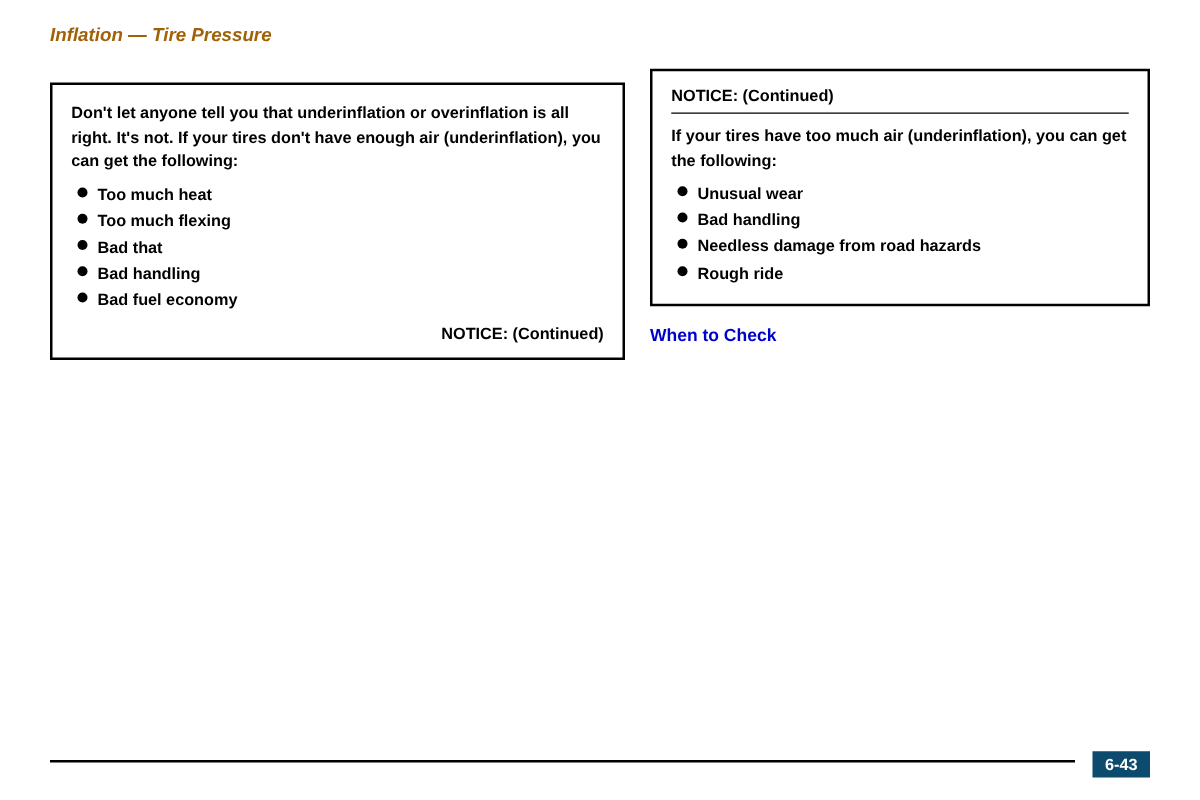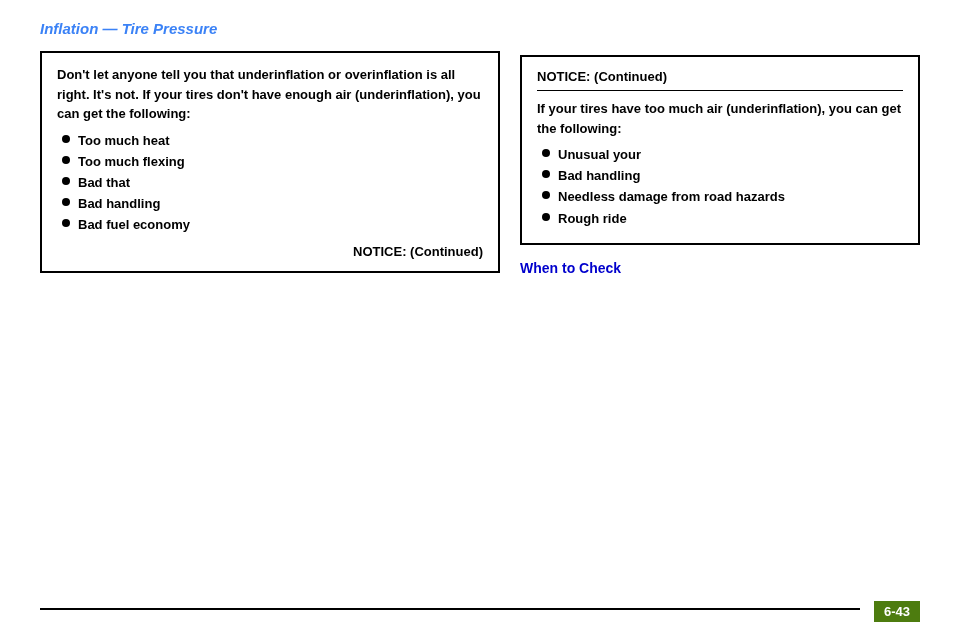--- a/index.html
+++ b/index.html
@@ -15,31 +15,31 @@
     }
 
     .page-container {
       width: 960px;
       height: 640px;
       padding: 20px 40px;
       position: relative;
     }
 
     .page-title {
-      color: #3b82f6;
+      color: #a16207;
       font-size: 15px;
       font-weight: bold;
       margin-bottom: 10px;
       font-style: italic;
     }
 
     .left-column {
       position: absolute;
       left: 40px;
-      top: 51px;
+      top: 66px;
       width: 460px;
     }
 
     .right-column {
       position: absolute;
       left: 520px;
       top: 55px;
       width: 400px;
     }
 
@@ -110,21 +110,21 @@
       left: 40px;
       right: 100px;
       height: 2px;
       background: #000000;
     }
 
     .page-number {
       position: absolute;
       bottom: 18px;
       right: 40px;
-      background: #4d7c0f;
+      background: #0c4a6e;
       color: #ffffff;
       padding: 3px 10px;
       font-weight: bold;
       font-size: 13px;
     }
   </style>
 </head>
 <body>
 
 <div class="page-container">
@@ -160,21 +160,21 @@
     </div>
   </div>
 
   <div class="right-column">
     <div class="notice-box">
       <div class="notice-header">NOTICE: (Continued)</div>
       <p>If your tires have too much air (underinflation), you can get the following:</p>
       <ul>
         <li>
           <span class="bullet"></span>
-          <span>Unusual your</span>
+          <span>Unusual wear</span>
         </li>
         <li>
           <span class="bullet"></span>
           <span>Bad handling</span>
         </li>
         <li>
           <span class="bullet"></span>
           <span>Needless damage from road hazards</span>
         </li>
         <li>

